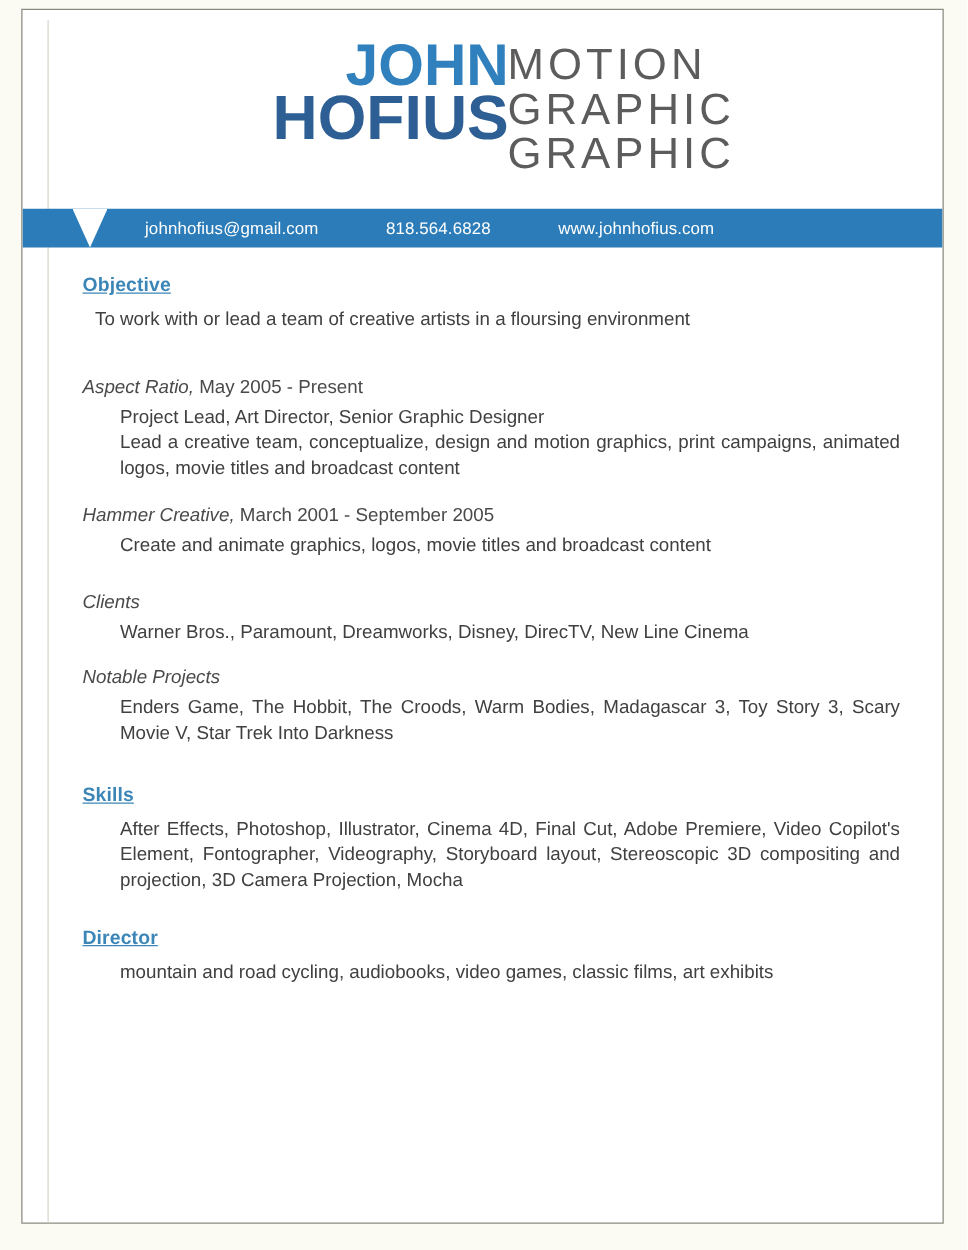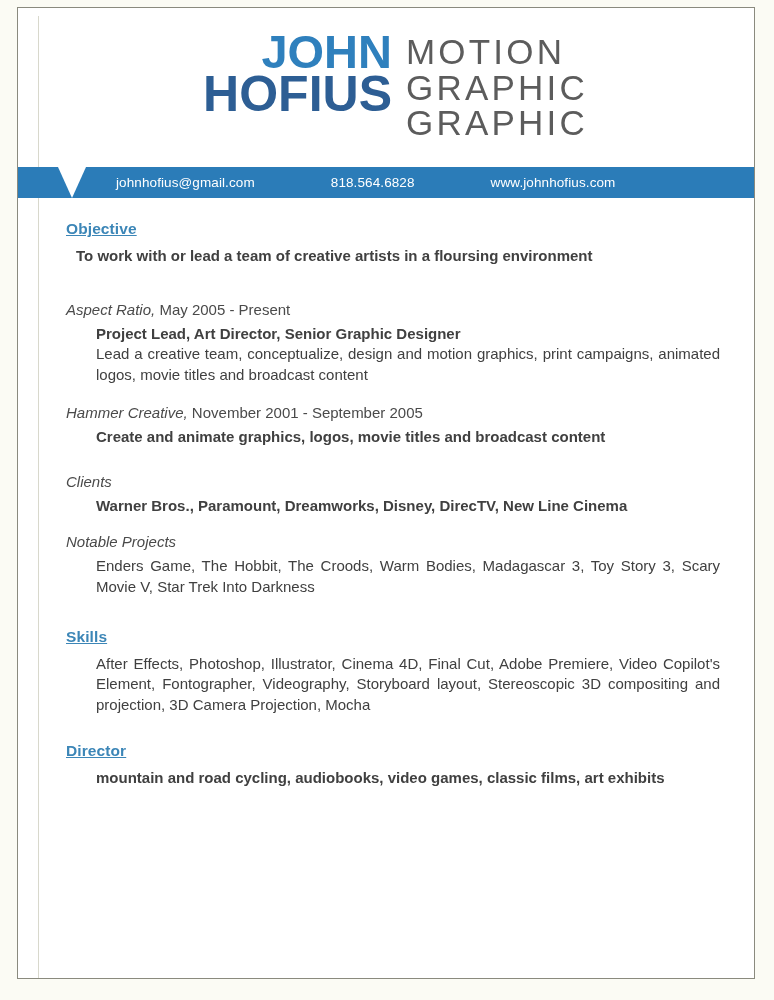--- a/index.html
+++ b/index.html
@@ -40,21 +40,21 @@
   
   .header {
     position: absolute;
     left: 0;
     top: 0;
     width: 736px;
     height: 152px;
   }
   .name-block {
     position: absolute;
-    right: 362px;
+    right: 347px;
     top: 22px;
     text-align: right;
     line-height: 0.93;
   }
   .name-first {
     display: block;
     font-size: 47px;
     font-weight: bold;
     color: #2f80bd;
     letter-spacing: 0px;
@@ -100,21 +100,21 @@
     background: #ffffff;
     clip-path: polygon(0 0, 100% 0, 50% 100%);
   }
   .contact-items {
     position: absolute;
     left: 98px;
     top: 0;
     height: 31px;
     display: flex;
     align-items: center;
-    gap: 76px;
+    gap: 54px;
   }
   .contact-item {
     font-size: 13.5px;
     color: #ffffff;
     white-space: nowrap;
     letter-spacing: 0.1px;
   }
 
   
   .content {
@@ -145,21 +145,20 @@
   .body-text {
     font-size: 15px;
     color: #404040;
     margin: 0 0 0 78px;
     padding-right: 34px;
     line-height: 1.38;
     text-align: justify;
   }
   .body-text.nojustify {
     text-align: left;
-    font-weight: bold;
   }
   .indent-one {
     margin-left: 58px;
   }
 
   .sp-obj { height: 22px; }
   .sp-exp { height: 34px; }
   .sp-job { height: 18px; }
   .sp-clients { height: 26px; }
   .sp-proj { height: 16px; }
@@ -205,21 +204,21 @@
     <div class="sp-exp"></div>
 
     <div class="section">
 
       <div class="sub-heading"><em>Aspect Ratio,</em><span> May 2005 - Present</span></div>
       <div class="body-text nojustify">Project Lead, Art Director, Senior Graphic Designer</div>
       <div class="body-text">Lead a creative team, conceptualize, design and motion graphics, print campaigns, animated logos, movie titles and broadcast content</div>
 
       <div class="sp-job"></div>
 
-      <div class="sub-heading"><em>Hammer Creative,</em><span> November 2001 - September 2005</span></div>
+      <div class="sub-heading"><em>Hammer Creative,</em><span> March 2001 - September 2005</span></div>
       <div class="body-text nojustify">Create and animate graphics, logos, movie titles and broadcast content</div>
 
       <div class="sp-clients"></div>
 
       <div class="sub-heading"><em>Clients</em></div>
       <div class="body-text nojustify">Warner Bros., Paramount, Dreamworks, Disney, DirecTV, New Line Cinema</div>
 
       <div class="sp-proj"></div>
 
       <div class="sub-heading"><em>Notable Projects</em></div>

